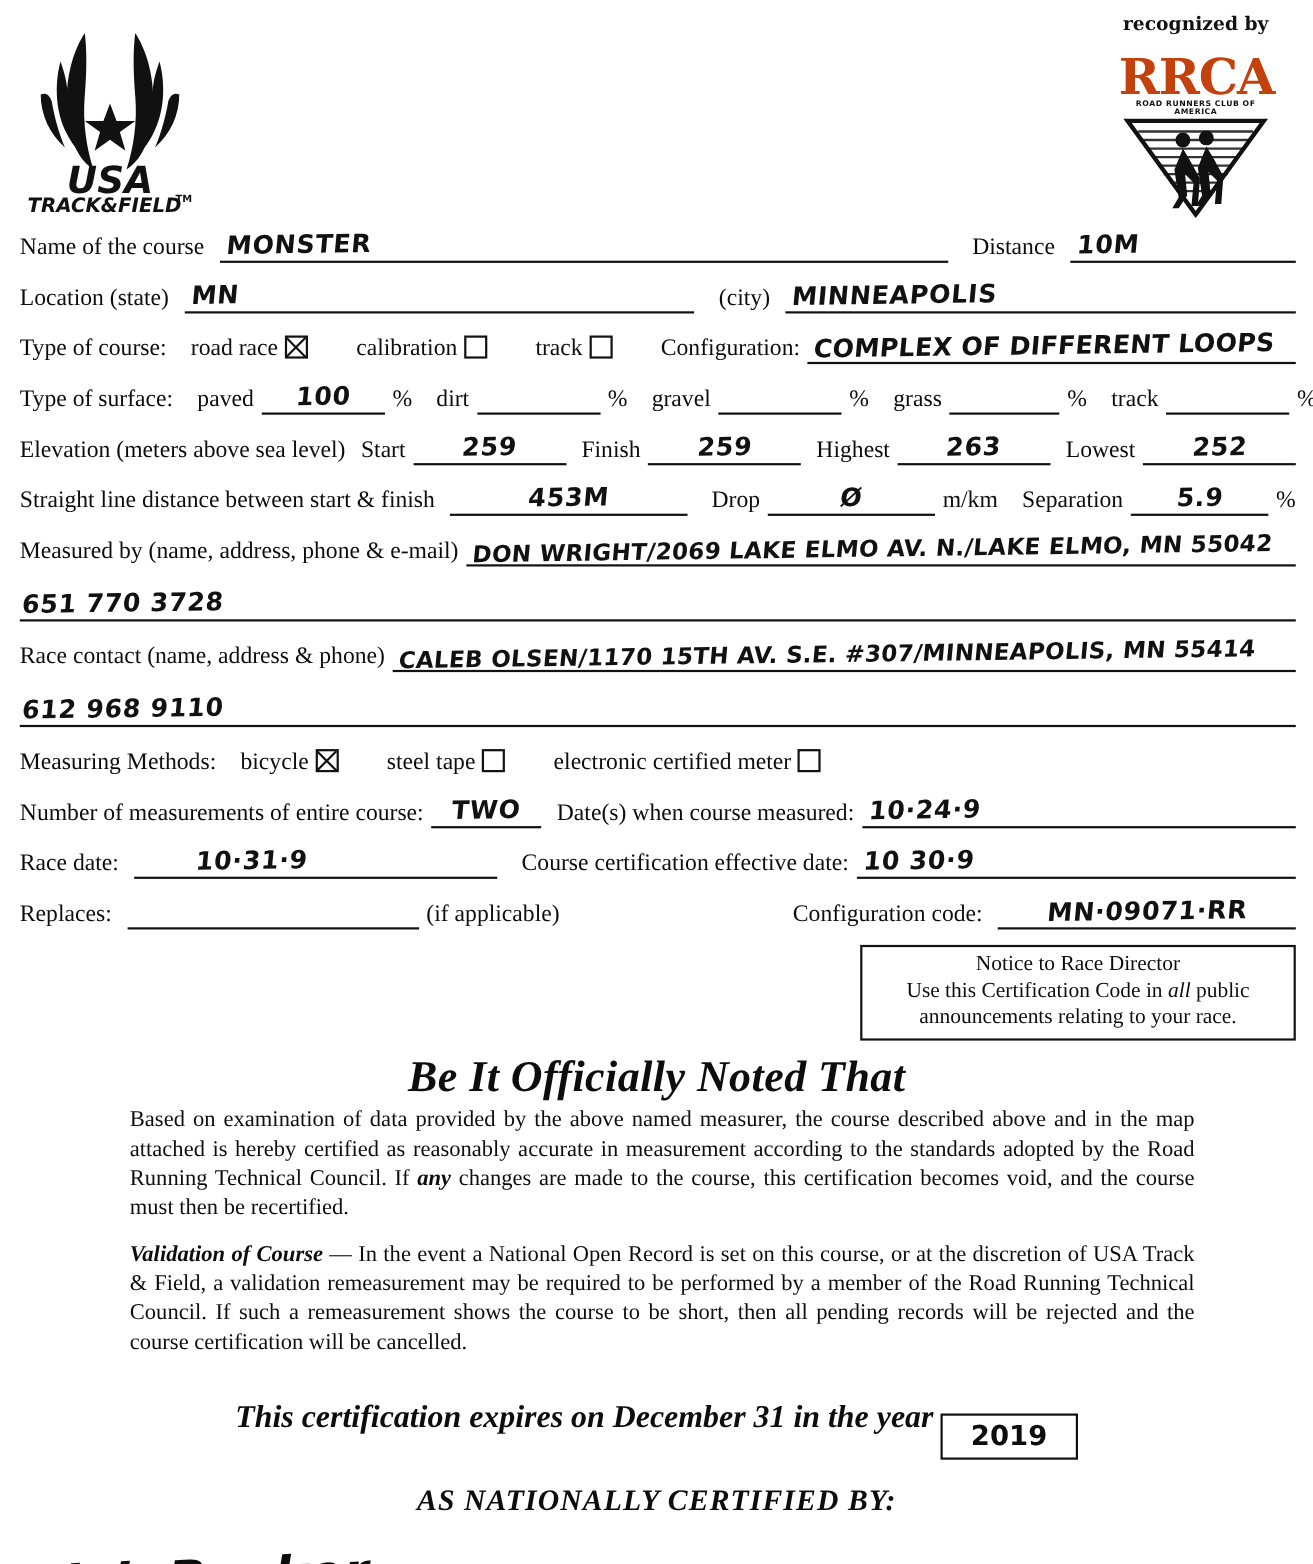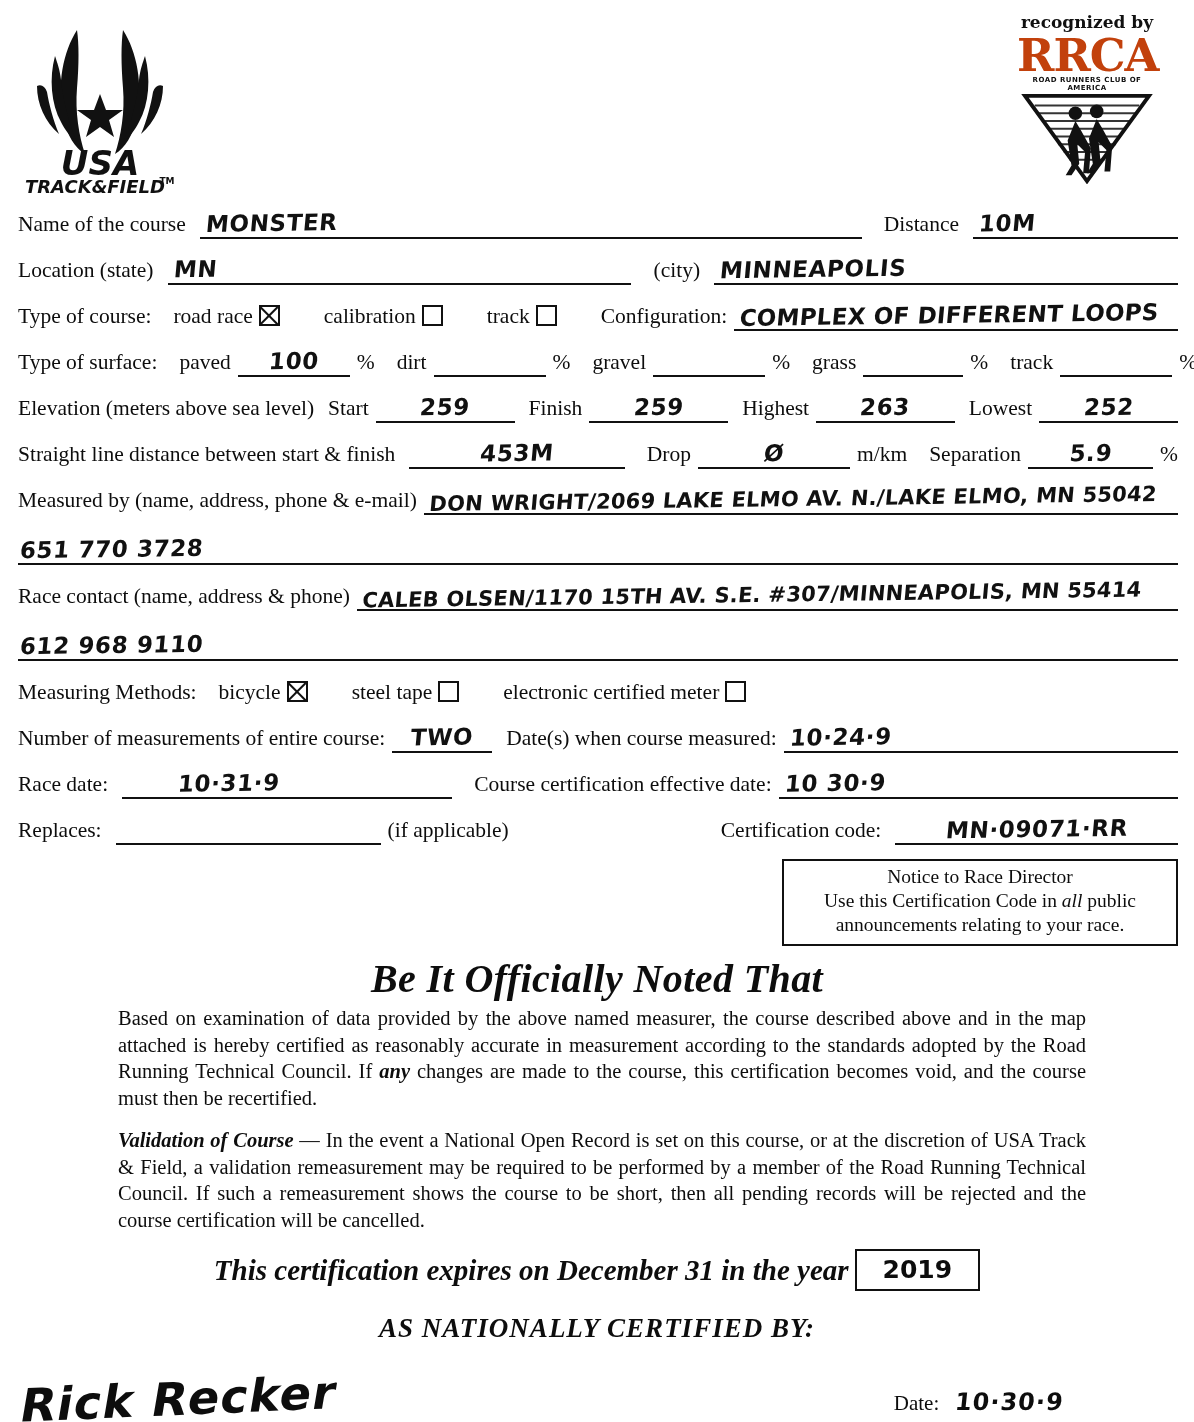--- a/index.html
+++ b/index.html
@@ -43,21 +43,21 @@
     top: 8px;
     width: 170px;
     height: 190px;
     text-align: center;
   }
   .rrca-recognized {
     font-family: "DejaVu Serif", serif;
     font-weight: bold;
     font-size: 17px;
     letter-spacing: 0px;
-    margin: 4px 0 2px 0;
+    margin: 4px 0 16px 0;
     color: #111;
   }
   .rrca-mark { position: relative; width: 140px; height: 150px; margin: 0 auto; }
   .rrca-word {
     font-family: "DejaVu Serif", serif;
     font-weight: bold;
     font-size: 45px;
     line-height: 44px;
     letter-spacing: -1px;
     color: #c2410c;
@@ -221,20 +221,21 @@
     font-weight: bold;
     font-size: 29px;
   }
   .year-box {
     border: 2px solid #111;
     padding: 5px 26px;
     font-family: "DejaVu Sans", sans-serif;
     font-weight: bold;
     font-size: 25px;
     line-height: 28px;
+    margin-top: 36px;
   }
   .nationally {
     text-align: center;
     font-family: "Liberation Serif", serif;
     font-style: italic;
     font-weight: bold;
     font-size: 27px;
     letter-spacing: 1px;
     margin-top: 22px;
   }
@@ -547,21 +548,21 @@
 
     <div class="row">
       <span class="lbl">Replaces:</span>
       <span class="gap12"></span>
       <span class="fill" style="flex:0 0 265px;">
         <span class="hw"></span>
       </span>
       <span class="gap6"></span>
       <span class="lbl">(if applicable)</span>
       <span class="gap20"></span>
-      <span class="lbl" style="margin-left:190px;">Certification code:</span>
+      <span class="lbl" style="margin-left:190px;">Configuration code:</span>
       <span class="gap12"></span>
       <span class="fill">
         <span class="hw center">MN·09071·RR</span>
       </span>
     </div>
   </div>
 
   <div class="notice-wrap">
     <div class="notice">
       <div>Notice to Race Director</div>

